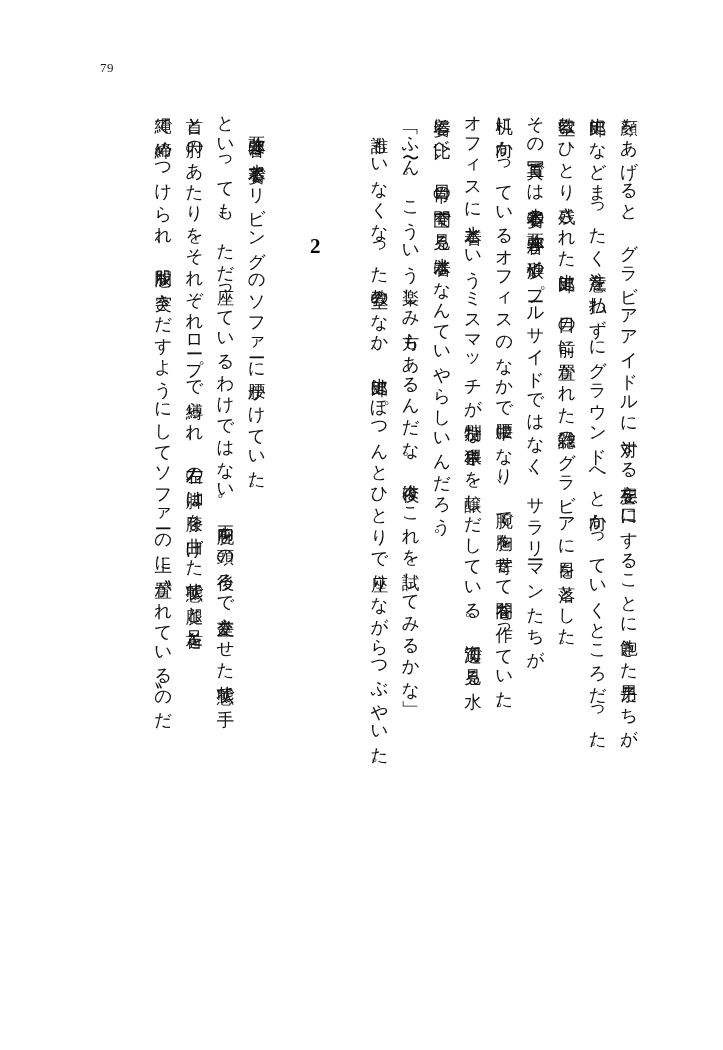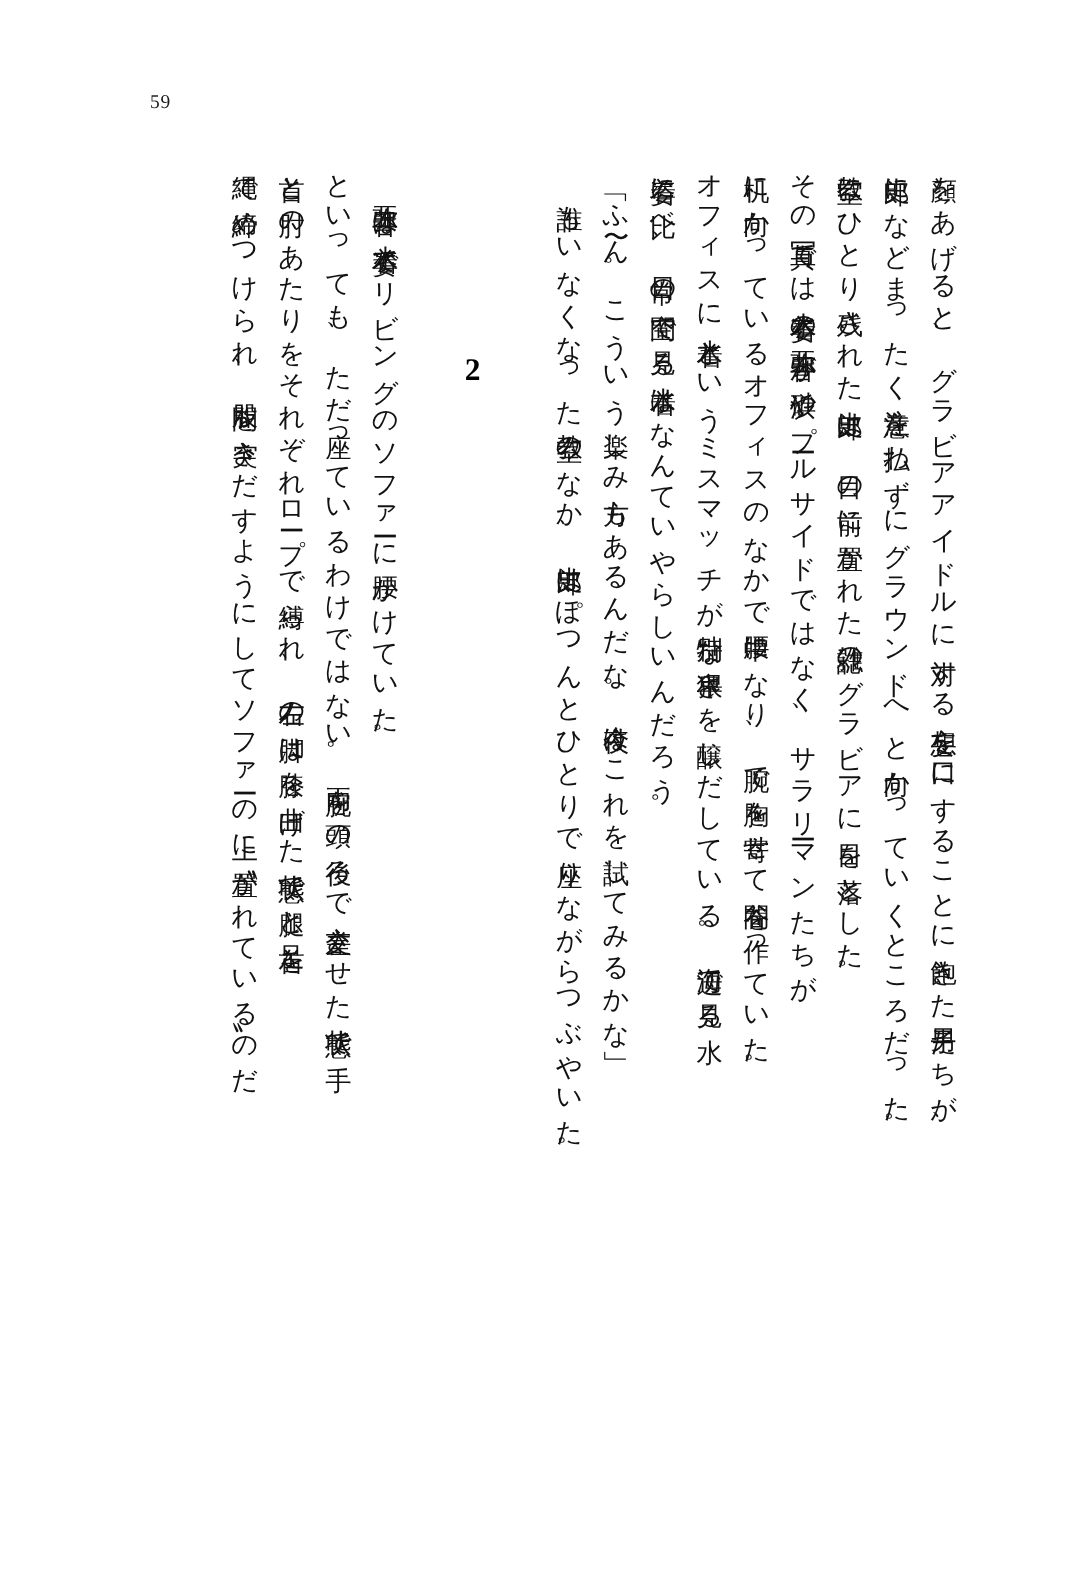--- a/index.html
+++ b/index.html
@@ -81,21 +81,21 @@
     width: 26px;
     height: 100%;
     margin-left: 3.2px;
   }
 </style>
 </head>
 <body>
 
 <div class="page">
 
-  <div class="page-number">59</div>
+  <div class="page-number">79</div>
 
   <div class="text-block">
 
   <div class="vcol">顔をあげると、グラビアアイドルに対する妄想を口にすることに飽きた男子たちが、</div>
       <div class="vcol">史郎になどまったく注意を払わずにグラウンドへと向かっていくところだった。</div>
       <div class="vcol">教室にひとり残された史郎は、目の前に置かれた雑誌のグラビアに目を落とした。</div>
       <div class="vcol">その写真では水着姿の亜弥香が砂浜やプールサイドではなく、サラリーマンたちが</div>
       <div class="vcol">机に向かっているオフィスのなかで中腰になり、腕で胸を寄せて谷間を作っていた。</div>
       <div class="vcol">オフィスに水着というミスマッチが特別な卑猥さを醸しだしている。海辺で見る水</div>
       <div class="vcol">着姿に比べ、日常の空間で見る水着はなんていやらしいんだろう。</div>

